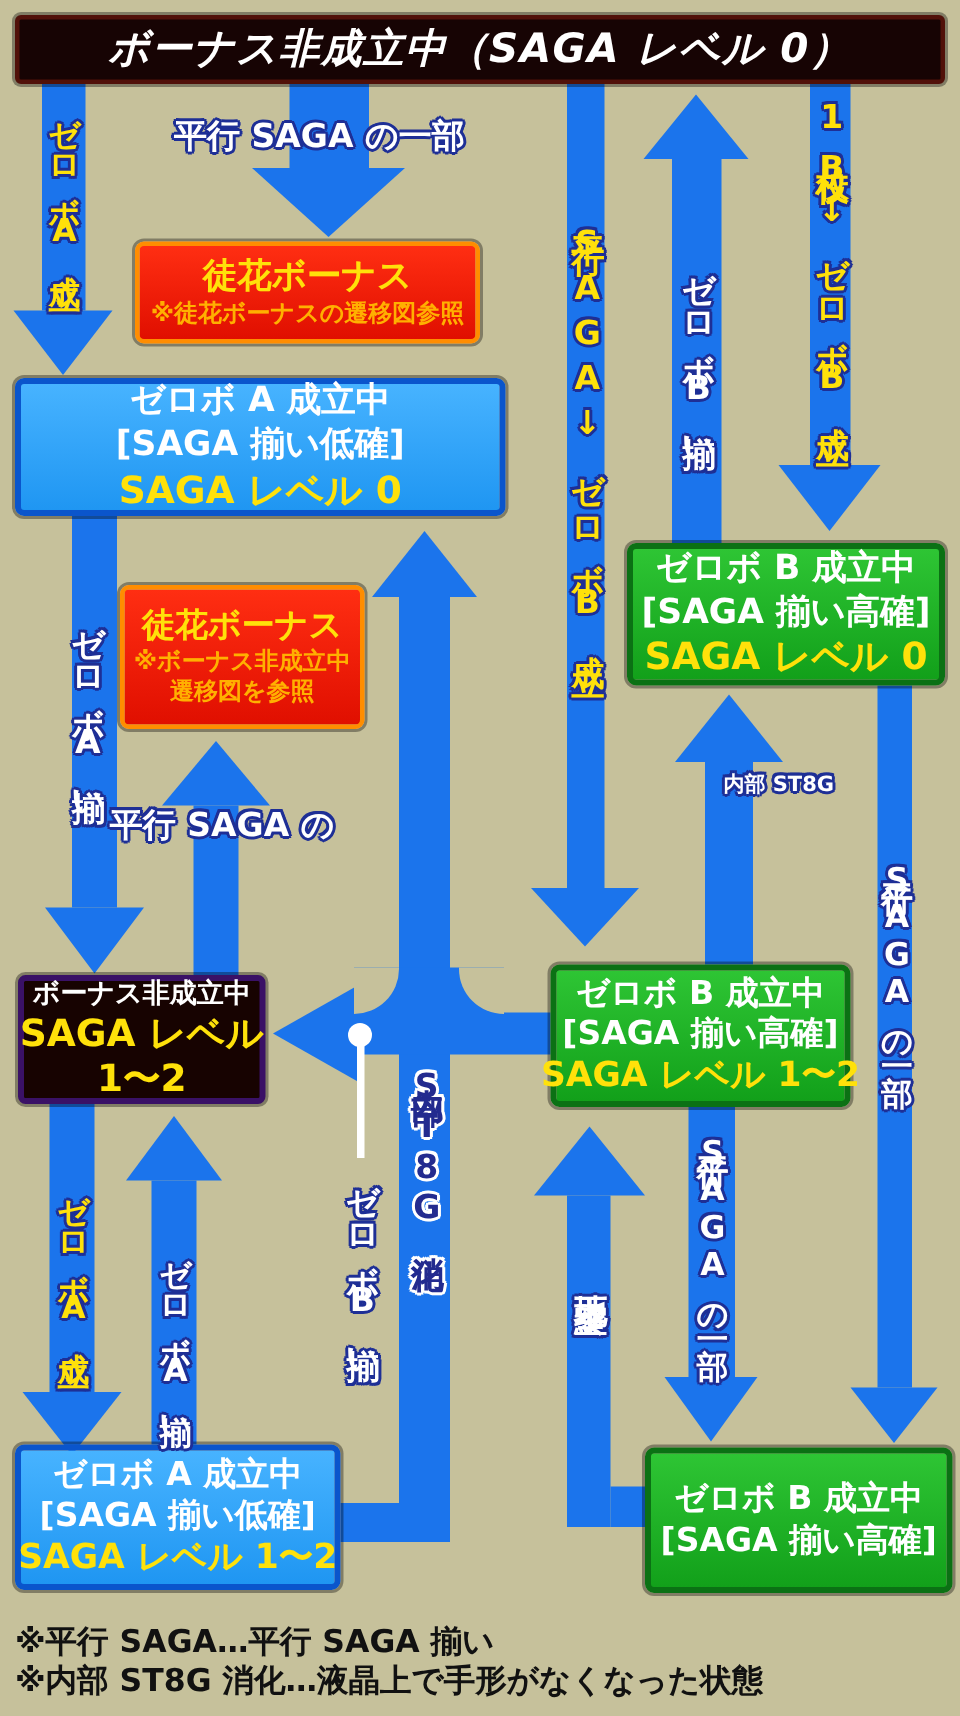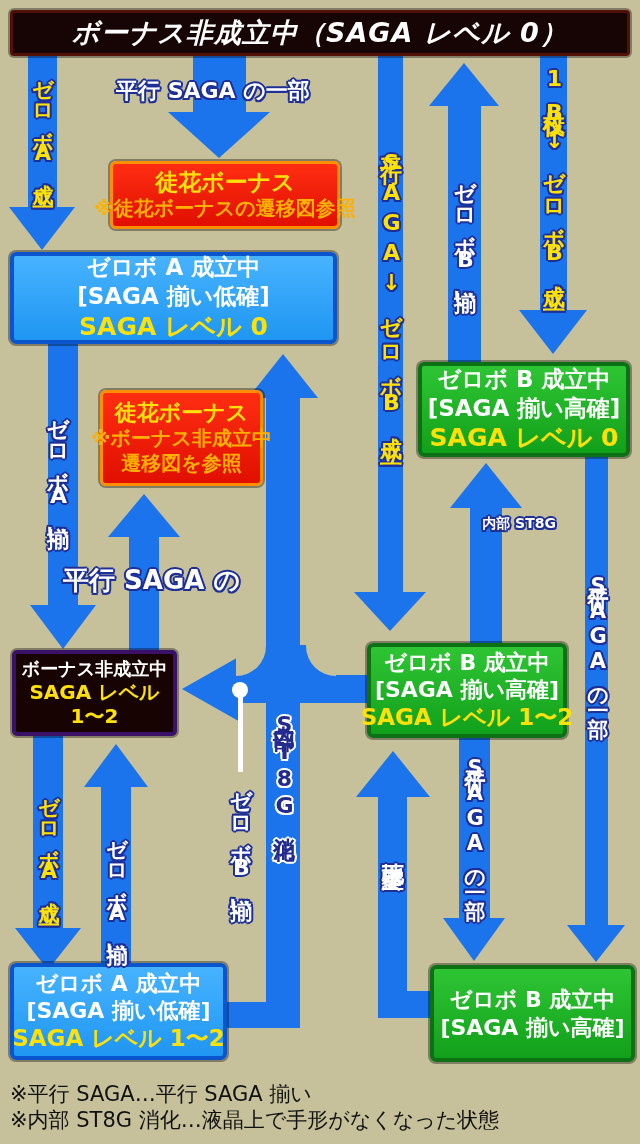--- a/index.html
+++ b/index.html
@@ -3,39 +3,39 @@
 <meta charset="utf-8">
 <style>
   html,body{margin:0;padding:0;}
   body{font-family:"DejaVu Sans","Liberation Sans",sans-serif;}
   #stage{position:relative;width:640px;height:1144px;background:#c6c19b;overflow:hidden;font-weight:bold;}
   .box{position:absolute;box-sizing:border-box;display:flex;flex-direction:column;justify-content:center;align-items:center;text-align:center;border-radius:6px;box-shadow:0 0 0 2px rgba(0,0,0,.35);}
   .t1,.t2{color:#ffffff;font-size:23px;line-height:1.24;white-space:nowrap;}
   .lvl{color:#ffe10a;font-size:25px;line-height:1.28;white-space:nowrap;}
   .blue{background:linear-gradient(180deg,#47b3ff 0%,#1f96f2 100%);border:4px solid #0a55cc;}
   .green{background:linear-gradient(180deg,#2ec534 0%,#12a01a 100%);border:4px solid #0b7114;}
-  .redbox{background:linear-gradient(180deg,#ff2e12 0%,#e00f00 100%);border:3px solid #ff8d00;margin-left:20px;}
+  .redbox{background:linear-gradient(180deg,#ff2e12 0%,#e00f00 100%);border:3px solid #ff8d00;}
   .redbox .rtitle{color:#ffe10a;font-size:23px;line-height:1.2;white-space:nowrap;}
-  .redbox .rnote{color:#ffb000;font-size:20px;line-height:1.25;white-space:nowrap;}
+  .redbox .rnote{color:#ffb000;font-size:16px;line-height:1.25;white-space:nowrap;}
   .darkbox{background:#170301;border:4px solid #3a1166;border-radius:5px;}
   .darkbox .t1{font-size:18px;}
-  .darkbox .lvl{font-size:20px;line-height:1.2;}
+  .darkbox .lvl{font-size:25px;line-height:1.2;}
   .headerbox{background:#170404;border:3px solid #511109;border-radius:4px;}
   .headerbox .t1{font-size:27px;letter-spacing:1px;}
   .bar{position:absolute;background:#1b74ec;}
   .tri{position:absolute;width:0;height:0;}
   .vlabel{position:absolute;writing-mode:vertical-rl;text-orientation:upright;font-weight:bold;letter-spacing:2px;transform:translateX(-50%);white-space:nowrap;z-index:6;}
   .hlabel{position:absolute;font-weight:bold;text-align:right;z-index:6;white-space:nowrap;}
   .wht{color:#ffffff;text-shadow:2px 0 0 #1e2f96,-2px 0 0 #1e2f96,0 2px 0 #1e2f96,0 -2px 0 #1e2f96,1.5px 1.5px 0 #1e2f96,-1.5px 1.5px 0 #1e2f96,1.5px -1.5px 0 #1e2f96,-1.5px -1.5px 0 #1e2f96;}
   .yel{color:#ffe10a;text-shadow:2px 0 0 #1e2f96,-2px 0 0 #1e2f96,0 2px 0 #1e2f96,0 -2px 0 #1e2f96,1.5px 1.5px 0 #1e2f96,-1.5px 1.5px 0 #1e2f96,1.5px -1.5px 0 #1e2f96,-1.5px -1.5px 0 #1e2f96;}
   .nvy{color:#232b8f;text-shadow:2px 0 0 #ffffff,-2px 0 0 #ffffff,0 2px 0 #ffffff,0 -2px 0 #ffffff,1.5px 1.5px 0 #ffffff,-1.5px 1.5px 0 #ffffff,1.5px -1.5px 0 #ffffff,-1.5px -1.5px 0 #ffffff;}
   .boxlayer{z-index:4;}
   .arrowlayer{z-index:1;}
   .q{position:absolute;width:30px;height:31px;background:#c6c19b;z-index:2;}
-  .foot{position:absolute;color:#111;font-size:21px;font-weight:normal;white-space:nowrap;z-index:6;}
+  .foot{position:absolute;color:#111;font-size:21px;font-weight:bold;white-space:nowrap;z-index:6;}
   .dot{position:absolute;width:16px;height:16px;border-radius:50%;background:#fff;z-index:5;}
   .stem{position:absolute;width:5px;background:#fff;z-index:5;}
 </style>
 </head>
 <body>
 
 <div id="stage">
 
   <div class="bar arrowlayer" style="left:28px;top:55px;width:29px;height:152px;"></div>
   <div class="tri arrowlayer" style="left:9px;top:207px;border-left:33px solid transparent;border-right:33px solid transparent;border-top:43px solid #1b74ec;"></div>
@@ -139,21 +139,21 @@
     <div class="t1" style="font-size:22px;">ゼロボ B 成立中</div>
     <div class="t2" style="font-size:22px;">[SAGA 揃い高確]</div>
   </div>
 
   <div class="vlabel yel" style="left:43px;top:64px;font-size:21px;">ゼロボA成立</div>
   <div class="hlabel wht" style="left:116px;top:76px;font-size:22px;">平行 SAGA の一部</div>
   <div class="vlabel wht" style="left:465px;top:166px;font-size:22px;">ゼロボB揃い</div>
   <div class="vlabel yel" style="left:391px;top:140px;font-size:22px;letter-spacing:5px;">平行SAGA↓ゼロボB成立</div>
   <div class="vlabel yel" style="left:554px;top:66px;font-size:22px;letter-spacing:3px;">1枚役B↓ゼロボB成立</div>
   <div class="vlabel wht" style="left:58px;top:402px;font-size:22px;">ゼロボA揃い</div>
-  <div class="hlabel wht" style="left:63px;top:566px;width:160px;font-size:26px;line-height:1.15;">
+  <div class="hlabel wht" style="left:63px;top:538px;width:160px;font-size:22px;line-height:1.15;">
     <div>平行 SAGA の</div>
   </div>
   <div class="vlabel nvy" style="left:284px;top:708px;font-size:22px;">内部ST8G消化</div>
   <div class="vlabel wht" style="left:241px;top:774px;font-size:22px;">ゼロボB揃い</div>
   <div class="hlabel wht" style="left:416px;top:515px;width:140px;font-size:14px;line-height:1.2;">
     <div>内部 ST8G</div>
   </div>
   <div class="vlabel wht" style="left:393px;top:845px;font-size:22px;">地下室終了</div>
   <div class="vlabel wht" style="left:475px;top:754px;font-size:21px;letter-spacing:1px;">平行SAGAの一部</div>
   <div class="vlabel wht" style="left:598px;top:572px;font-size:21px;letter-spacing:1px;">平行SAGAの一部</div>

